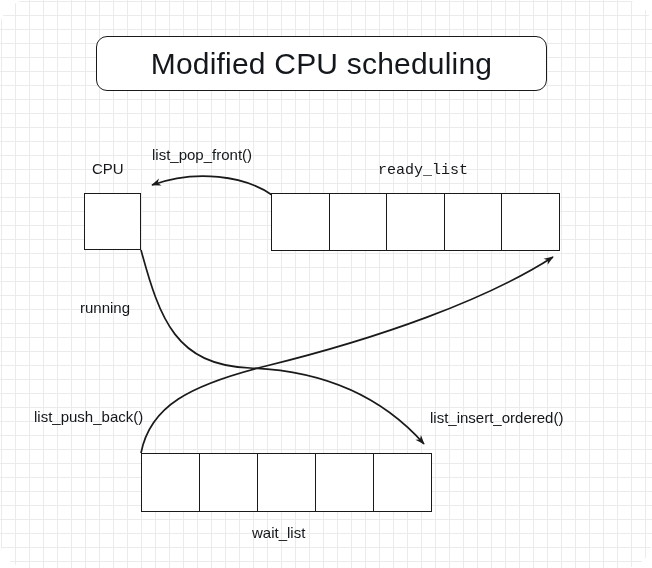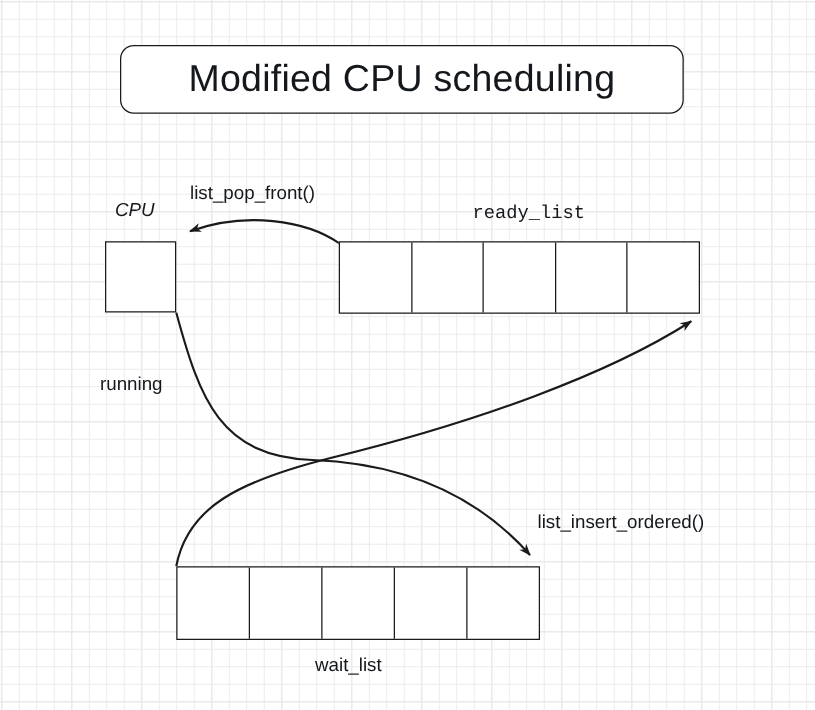--- a/index.html
+++ b/index.html
@@ -27,20 +27,21 @@
       14px 14px,
       14px 14px,
       56px 56px,
       56px 56px;
     background-position:
       1px 1px,
       1px 1px,
       1px 1px,
       1px 1px;
     overflow: hidden;
+    border-radius: 28px;
   }
   #edges {
     position: absolute;
     left: 0;
     top: 0;
     width: 652px;
     height: 568px;
     pointer-events: none;
   }
   .title-box {
@@ -99,21 +100,21 @@
     top: 453px;
     width: 291px;
     height: 59px;
   }
   .lbl {
     position: absolute;
     font-size: 15px;
     color: #14181c;
     white-space: nowrap;
   }
-  #lbl-cpu      { left: 92px;  top: 160px; font-style: italic; }
+  #lbl-cpu      { left: 92px;  top: 160px; }
   #lbl-running  { left: 80px;  top: 251px; margin-top: 48px; }
   #lbl-ready    { left: 378px; top: 162px; font-family: Liberation Mono, monospace; }
   #lbl-wait     { left: 252px; top: 524px; }
   #lbl-pop      { left: 152px; top: 146px; }
   #lbl-push     { left: 34px;  top: 408px; }
   #lbl-insert   { left: 430px; top: 409px; }
 </style>
 </head>
 <body>
 
@@ -155,14 +156,15 @@
     <div class="cell"></div>
   </div>
 
   <span class="lbl" id="lbl-cpu">CPU</span>
   <span class="lbl" id="lbl-running">running</span>
   <span class="lbl" id="lbl-ready">ready_list</span>
   <span class="lbl" id="lbl-wait">wait_list</span>
 
   <span class="lbl" id="lbl-pop">list_pop_front()</span>
   <span class="lbl" id="lbl-insert">list_insert_ordered()</span>
+  <span class="lbl" id="lbl-push">list_push_back()</span>
 
 </div>
 
 </body></html>

